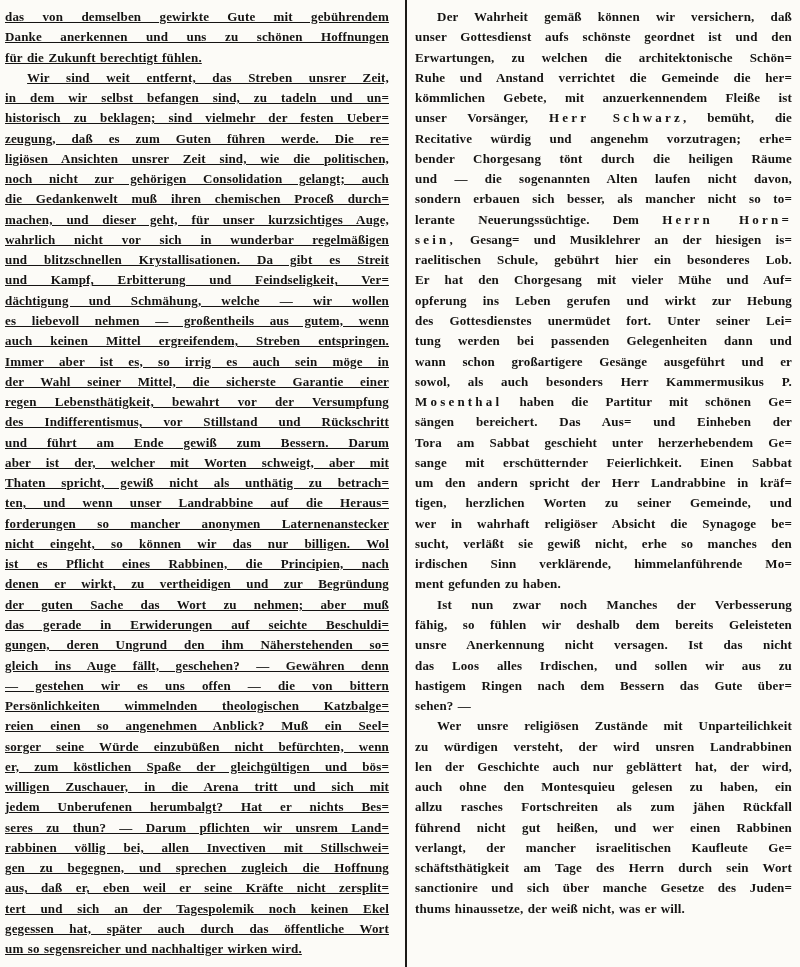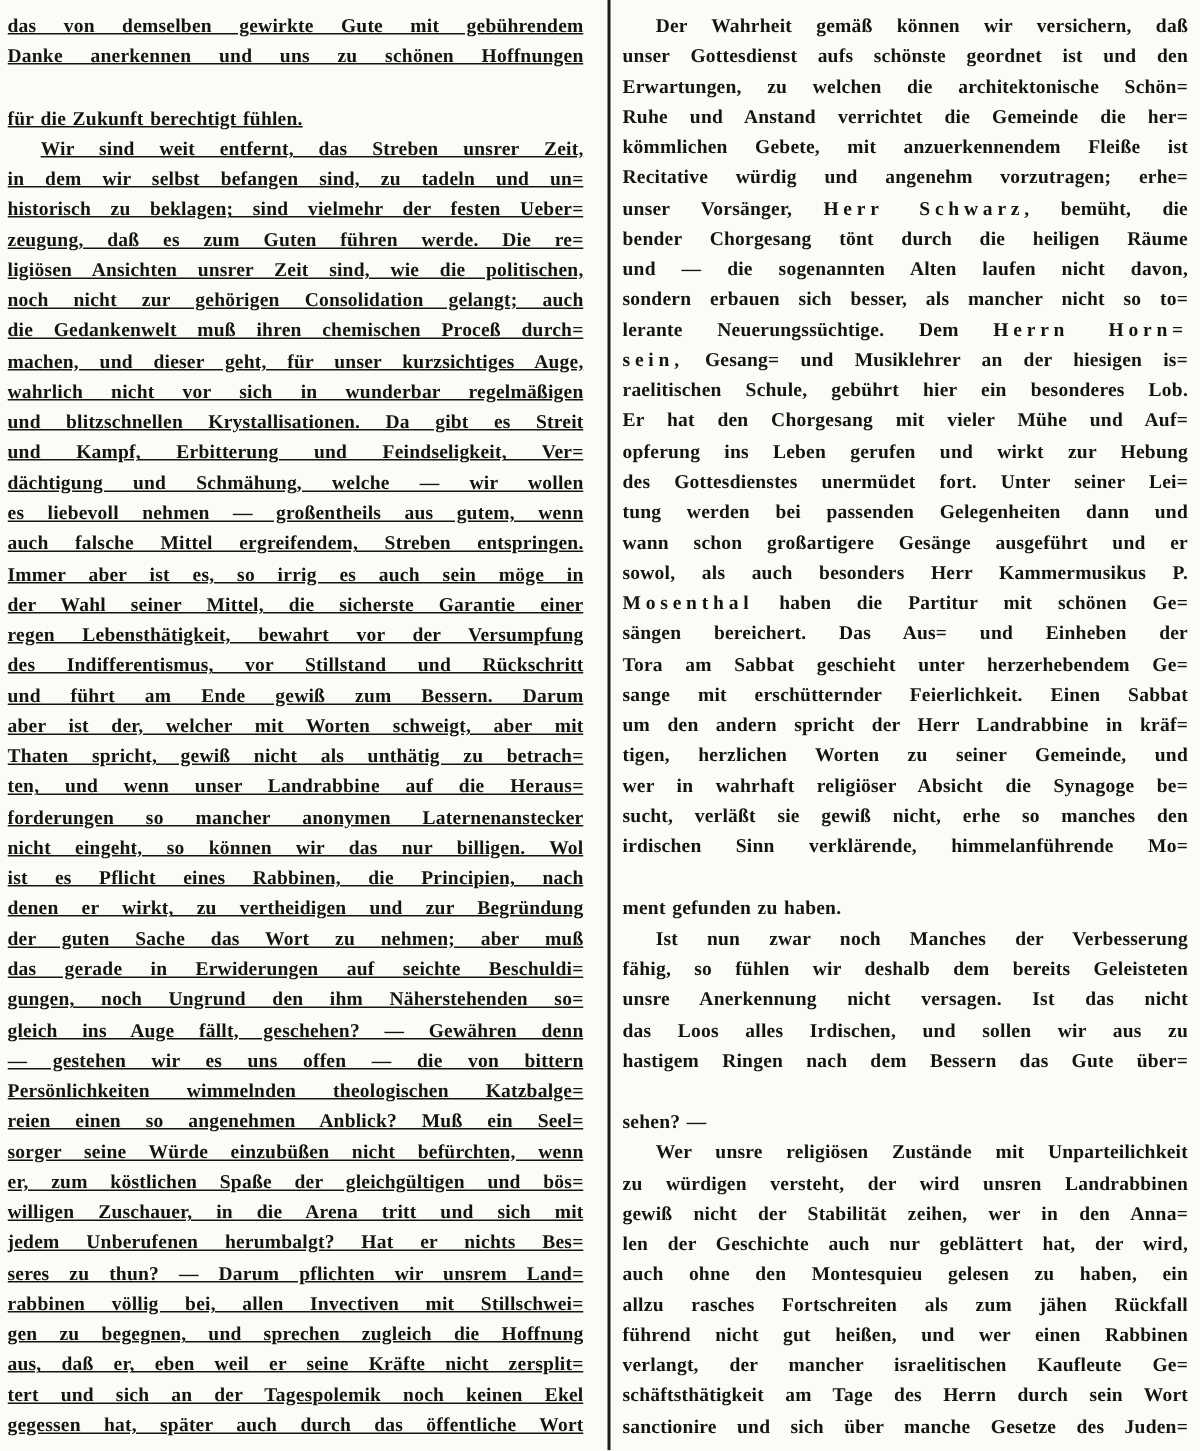--- a/index.html
+++ b/index.html
@@ -36,21 +36,20 @@
     line-height: 20.28px;
     height: 20.28px;
     text-align: justify;
     text-align-last: justify;
     letter-spacing: 0.15px;
     word-spacing: 1px;
     overflow: hidden;
   }
   .line.end {
     text-align-last: left;
-    margin-top: 21px;
   }
   .line.indent {
     text-indent: 1.7em;
   }
   .sp {
     letter-spacing: 3.2px;
   }
 </style>
 </head>
 <body>
@@ -69,36 +68,36 @@
         <div class="line">zeugung, daß es zum Guten führen werde. Die re=</div>
         <div class="line">ligiösen Ansichten unsrer Zeit sind, wie die politischen,</div>
         <div class="line">noch nicht zur gehörigen Consolidation gelangt; auch</div>
         <div class="line">die Gedankenwelt muß ihren chemischen Proceß durch=</div>
         <div class="line">machen, und dieser geht, für unser kurzsichtiges Auge,</div>
         <div class="line">wahrlich nicht vor sich in wunderbar regelmäßigen</div>
         <div class="line">und blitzschnellen Krystallisationen. Da gibt es Streit</div>
         <div class="line">und Kampf, Erbitterung und Feindseligkeit, Ver=</div>
         <div class="line">dächtigung und Schmähung, welche — wir wollen</div>
         <div class="line">es liebevoll nehmen — großentheils aus gutem, wenn</div>
-        <div class="line">auch falsche Mittel ergreifendem, Streben entspringen.</div>
+        <div class="line">auch keinen Mittel ergreifendem, Streben entspringen.</div>
         <div class="line">Immer aber ist es, so irrig es auch sein möge in</div>
         <div class="line">der Wahl seiner Mittel, die sicherste Garantie einer</div>
         <div class="line">regen Lebensthätigkeit, bewahrt vor der Versumpfung</div>
         <div class="line">des Indifferentismus, vor Stillstand und Rückschritt</div>
         <div class="line">und führt am Ende gewiß zum Bessern. Darum</div>
         <div class="line">aber ist der, welcher mit Worten schweigt, aber mit</div>
         <div class="line">Thaten spricht, gewiß nicht als unthätig zu betrach=</div>
         <div class="line">ten, und wenn unser Landrabbine auf die Heraus=</div>
         <div class="line">forderungen so mancher anonymen Laternenanstecker</div>
         <div class="line">nicht eingeht, so können wir das nur billigen. Wol</div>
         <div class="line">ist es Pflicht eines Rabbinen, die Principien, nach</div>
         <div class="line">denen er wirkt, zu vertheidigen und zur Begründung</div>
         <div class="line">der guten Sache das Wort zu nehmen; aber muß</div>
         <div class="line">das gerade in Erwiderungen auf seichte Beschuldi=</div>
-        <div class="line">gungen, noch Ungrund den ihm Näherstehenden so=</div>
+        <div class="line">gungen, deren Ungrund den ihm Näherstehenden so=</div>
         <div class="line">gleich ins Auge fällt, geschehen? — Gewähren denn</div>
         <div class="line">— gestehen wir es uns offen — die von bittern</div>
         <div class="line">Persönlichkeiten wimmelnden theologischen Katzbalge=</div>
         <div class="line">reien einen so angenehmen Anblick? Muß ein Seel=</div>
         <div class="line">sorger seine Würde einzubüßen nicht befürchten, wenn</div>
         <div class="line">er, zum köstlichen Spaße der gleichgültigen und bös=</div>
         <div class="line">willigen Zuschauer, in die Arena tritt und sich mit</div>
         <div class="line">jedem Unberufenen herumbalgt? Hat er nichts Bes=</div>
         <div class="line">seres zu thun? — Darum pflichten wir unsrem Land=</div>
         <div class="line">rabbinen völlig bei, allen Invectiven mit Stillschwei=</div>
@@ -110,22 +109,22 @@
       </div>
     </div>
   <div class="divider" style="background: rgb(28, 26, 24);"></div>
   <div class="col col-right">
       <div class="paragraph">
         <div class="line indent">Der Wahrheit gemäß können wir versichern, daß</div>
         <div class="line">unser Gottesdienst aufs schönste geordnet ist und den</div>
         <div class="line">Erwartungen, zu welchen die architektonische Schön=</div>
         <div class="line">Ruhe und Anstand verrichtet die Gemeinde die her=</div>
         <div class="line">kömmlichen Gebete, mit anzuerkennendem Fleiße ist</div>
+        <div class="line">unser Vorsänger, <span class="sp">Herr Schwarz</span>, bemüht, die</div>
         <div class="line">Recitative würdig und angenehm vorzutragen; erhe=</div>
-        <div class="line">unser Vorsänger, <span class="sp">Herr Schwarz</span>, bemüht, die</div>
         <div class="line">bender Chorgesang tönt durch die heiligen Räume</div>
         <div class="line">und — die sogenannten Alten laufen nicht davon,</div>
         <div class="line">sondern erbauen sich besser, als mancher nicht so to=</div>
         <div class="line">lerante Neuerungssüchtige. Dem <span class="sp">Herrn Horn=</span></div>
         <div class="line"><span class="sp">sein,</span> Gesang= und Musiklehrer an der hiesigen is=</div>
         <div class="line">raelitischen Schule, gebührt hier ein besonderes Lob.</div>
         <div class="line">Er hat den Chorgesang mit vieler Mühe und Auf=</div>
         <div class="line">opferung ins Leben gerufen und wirkt zur Hebung</div>
         <div class="line">des Gottesdienstes unermüdet fort. Unter seiner Lei=</div>
         <div class="line">tung werden bei passenden Gelegenheiten dann und</div>
@@ -146,21 +145,20 @@
         <div class="line indent">Ist nun zwar noch Manches der Verbesserung</div>
         <div class="line">fähig, so fühlen wir deshalb dem bereits Geleisteten</div>
         <div class="line">unsre Anerkennung nicht versagen. Ist das nicht</div>
         <div class="line">das Loos alles Irdischen, und sollen wir aus zu</div>
         <div class="line">hastigem Ringen nach dem Bessern das Gute über=</div>
         <div class="line end">sehen? —</div>
       </div>
       <div class="paragraph">
         <div class="line indent">Wer unsre religiösen Zustände mit Unparteilichkeit</div>
         <div class="line">zu würdigen versteht, der wird unsren Landrabbinen</div>
-        <div class="line">gewiß nicht der Stabilität zeihen, wer in den Anna=</div>
         <div class="line">len der Geschichte auch nur geblättert hat, der wird,</div>
         <div class="line">auch ohne den Montesquieu gelesen zu haben, ein</div>
         <div class="line">allzu rasches Fortschreiten als zum jähen Rückfall</div>
         <div class="line">führend nicht gut heißen, und wer einen Rabbinen</div>
         <div class="line">verlangt, der mancher israelitischen Kaufleute Ge=</div>
         <div class="line">schäftsthätigkeit am Tage des Herrn durch sein Wort</div>
         <div class="line">sanctionire und sich über manche Gesetze des Juden=</div>
         <div class="line end">thums hinaussetze, der weiß nicht, was er will.</div>
       </div>
     </div>

